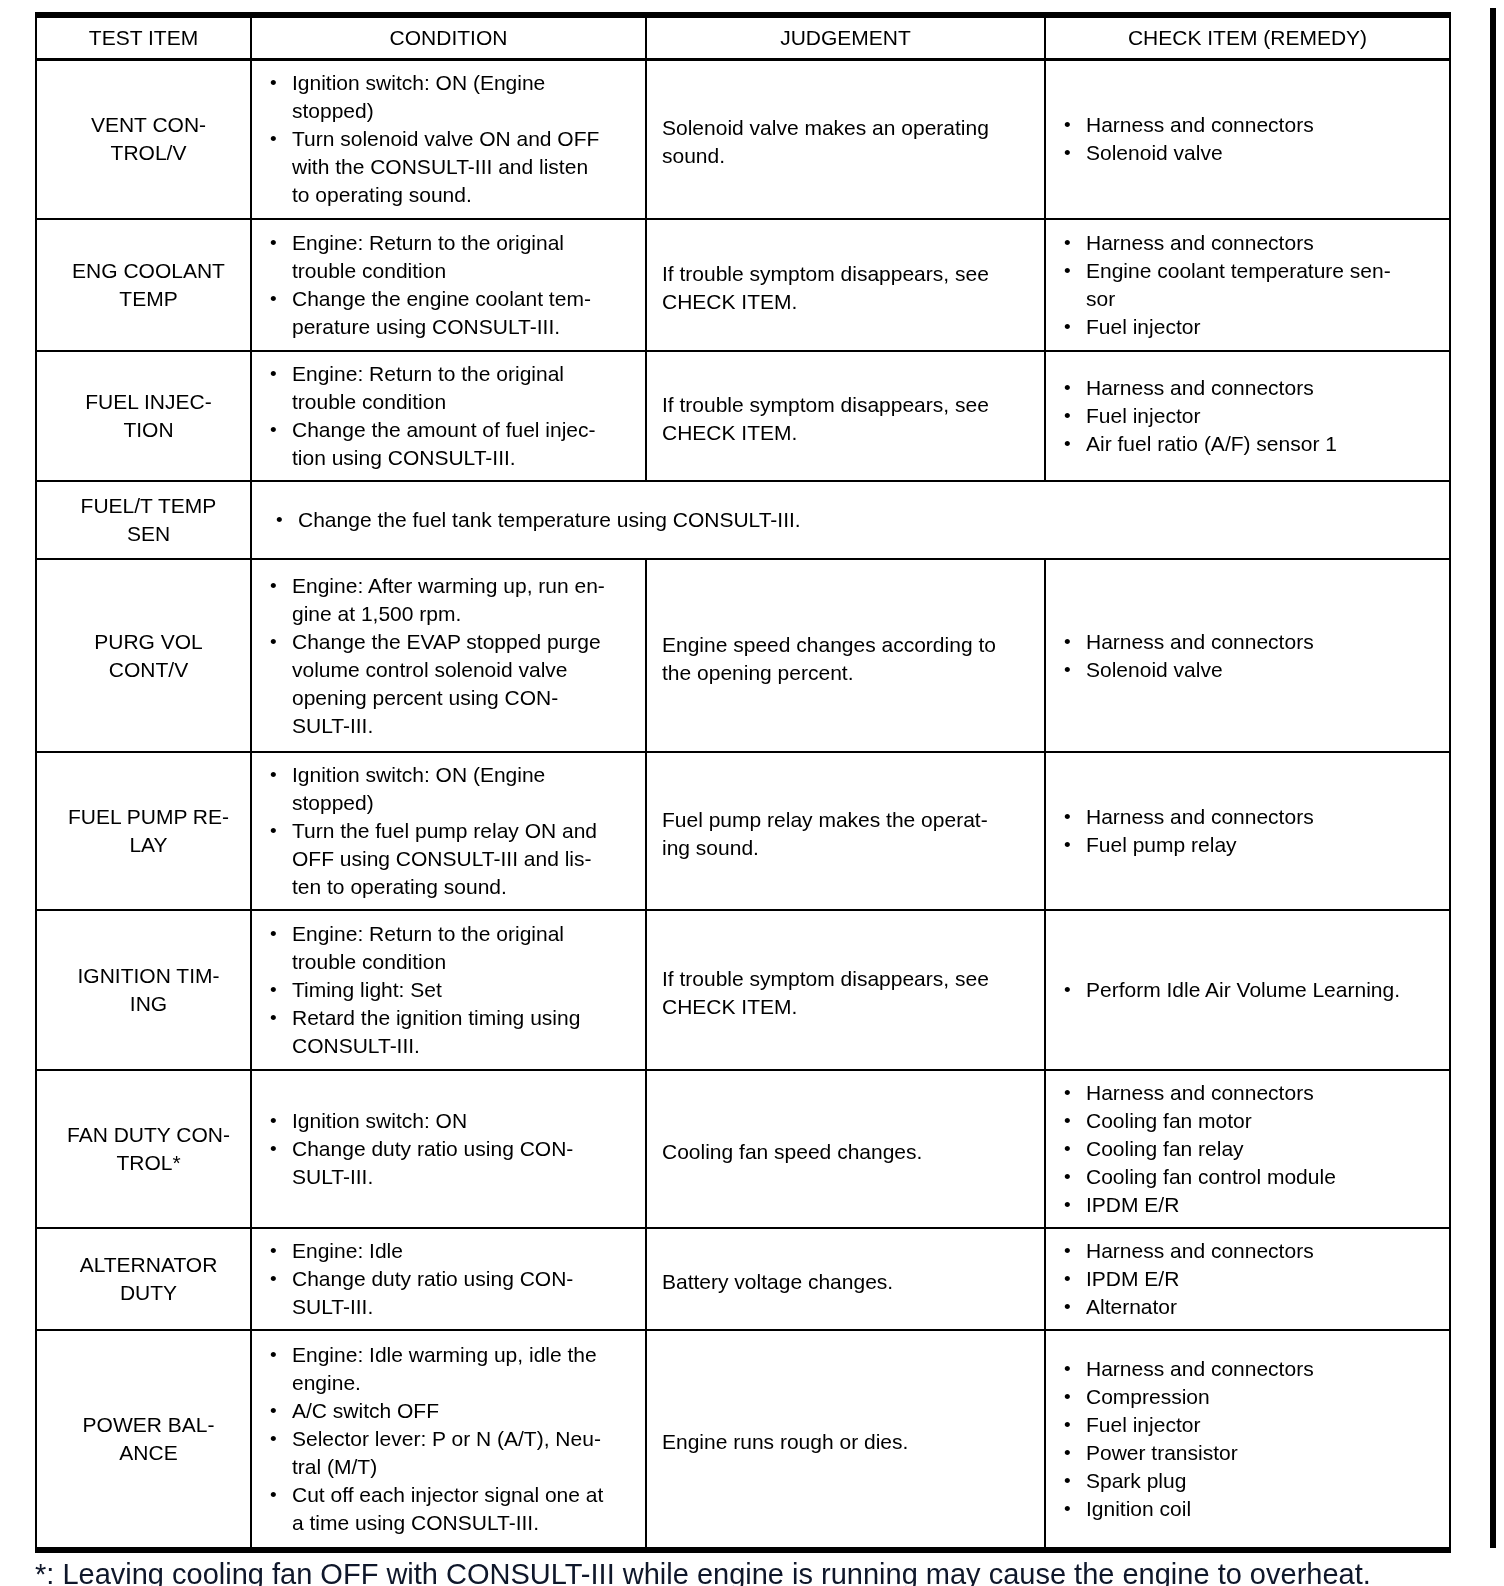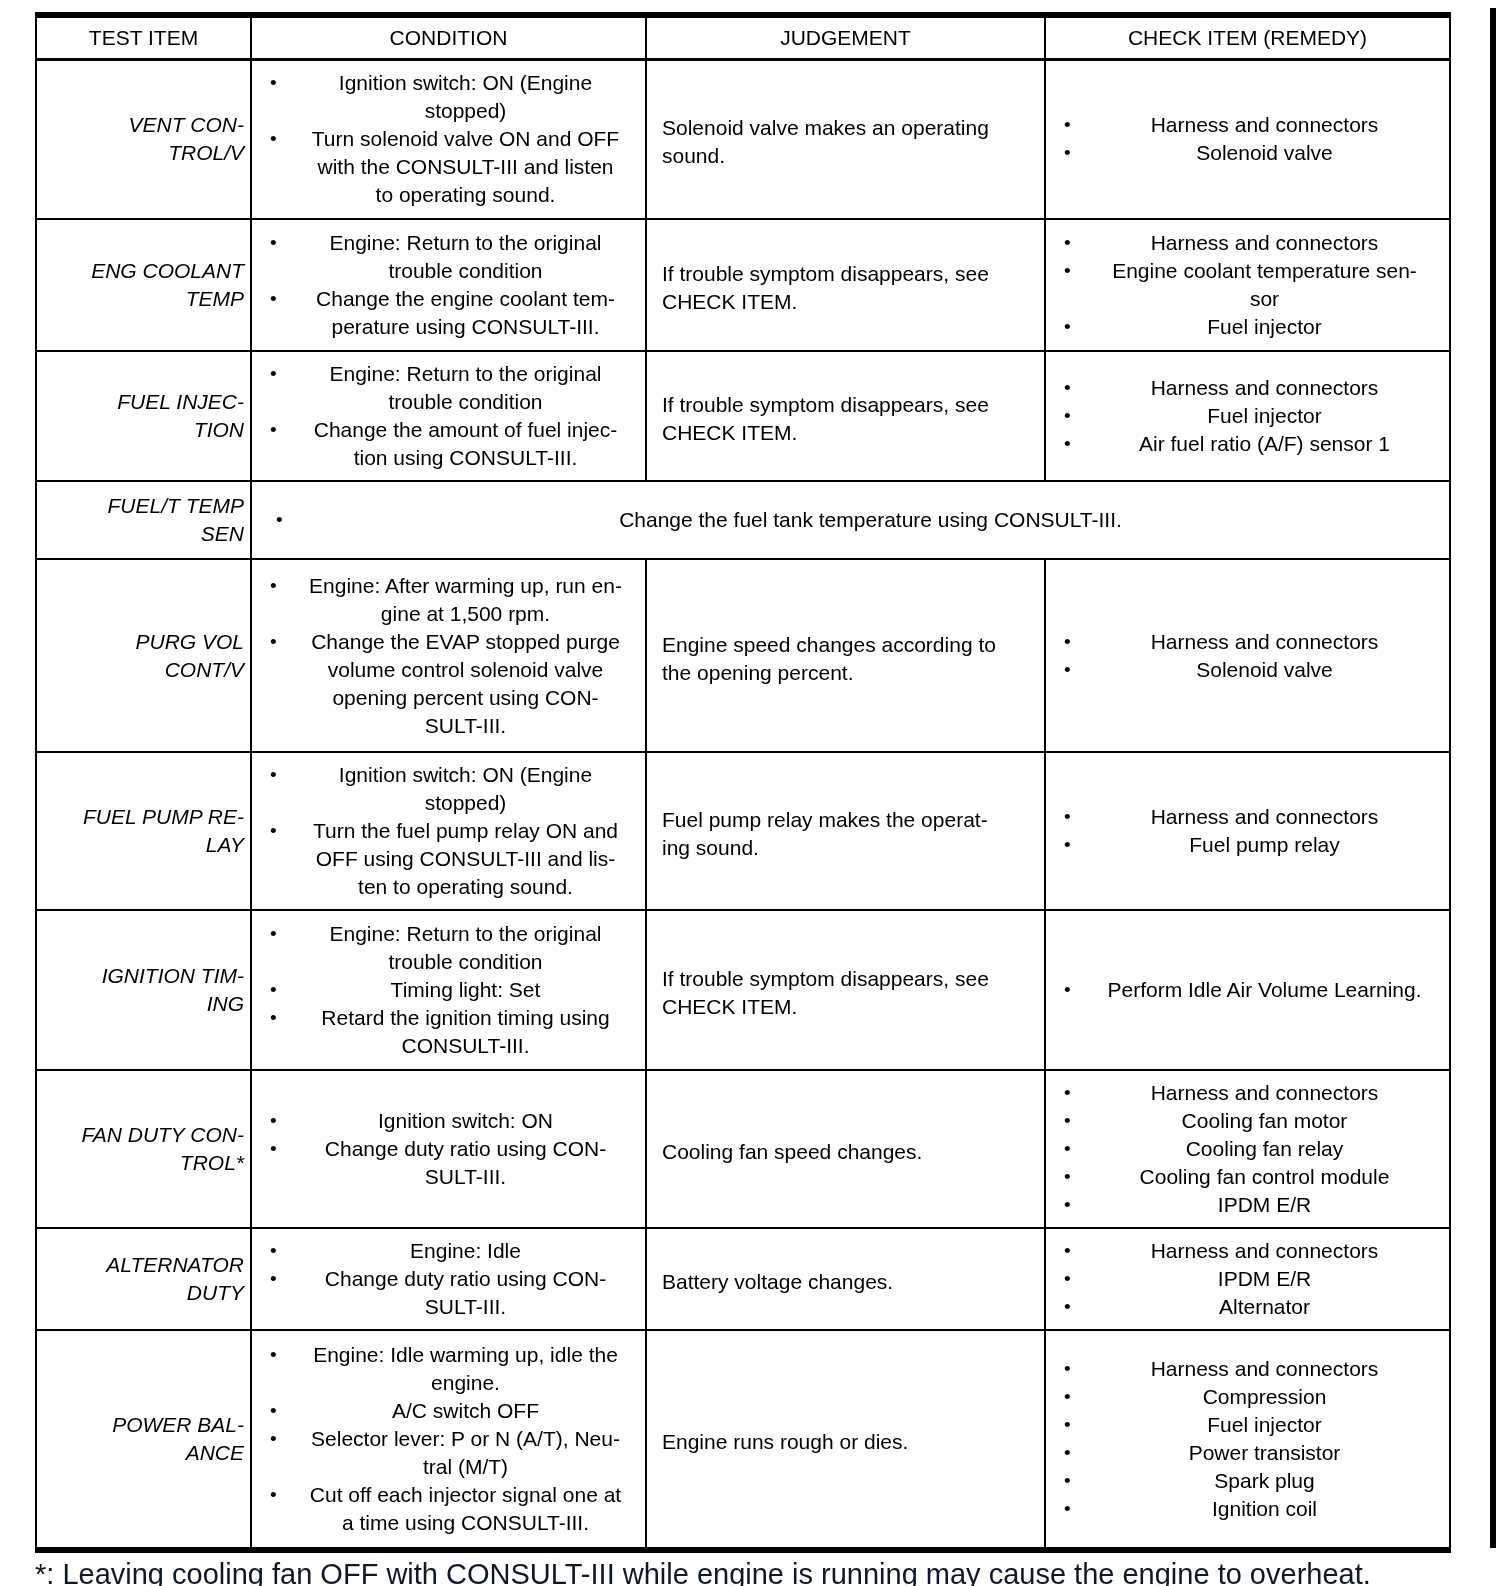--- a/index.html
+++ b/index.html
@@ -36,24 +36,23 @@
     padding:2px 4px;
   }
   .col-item { width:215px; }
   .col-cond { width:395px; }
   .col-judg { width:399px; }
   .col-chk  { width:405px; }
 
   td.test-item {
     white-space:pre-line;
     padding:6px 6px 6px 16px;
-    text-align:right;
-    font-style:italic;
-  }
-  td.list-cell { padding:8px 6px 8px 0;text-align:center; }
+    text-align:center;
+  }
+  td.list-cell { padding:8px 6px 8px 0; }
   td.judgement-cell { padding:6px 8px 0 15px; }
   .judgement-text { white-space:pre-line; }
 
   ul.bullets { list-style:none; margin:0; padding:0; }
   li.bullet {
     position:relative;
     padding-left:40px;
     white-space:pre-line;
   }
   li.bullet::before {

